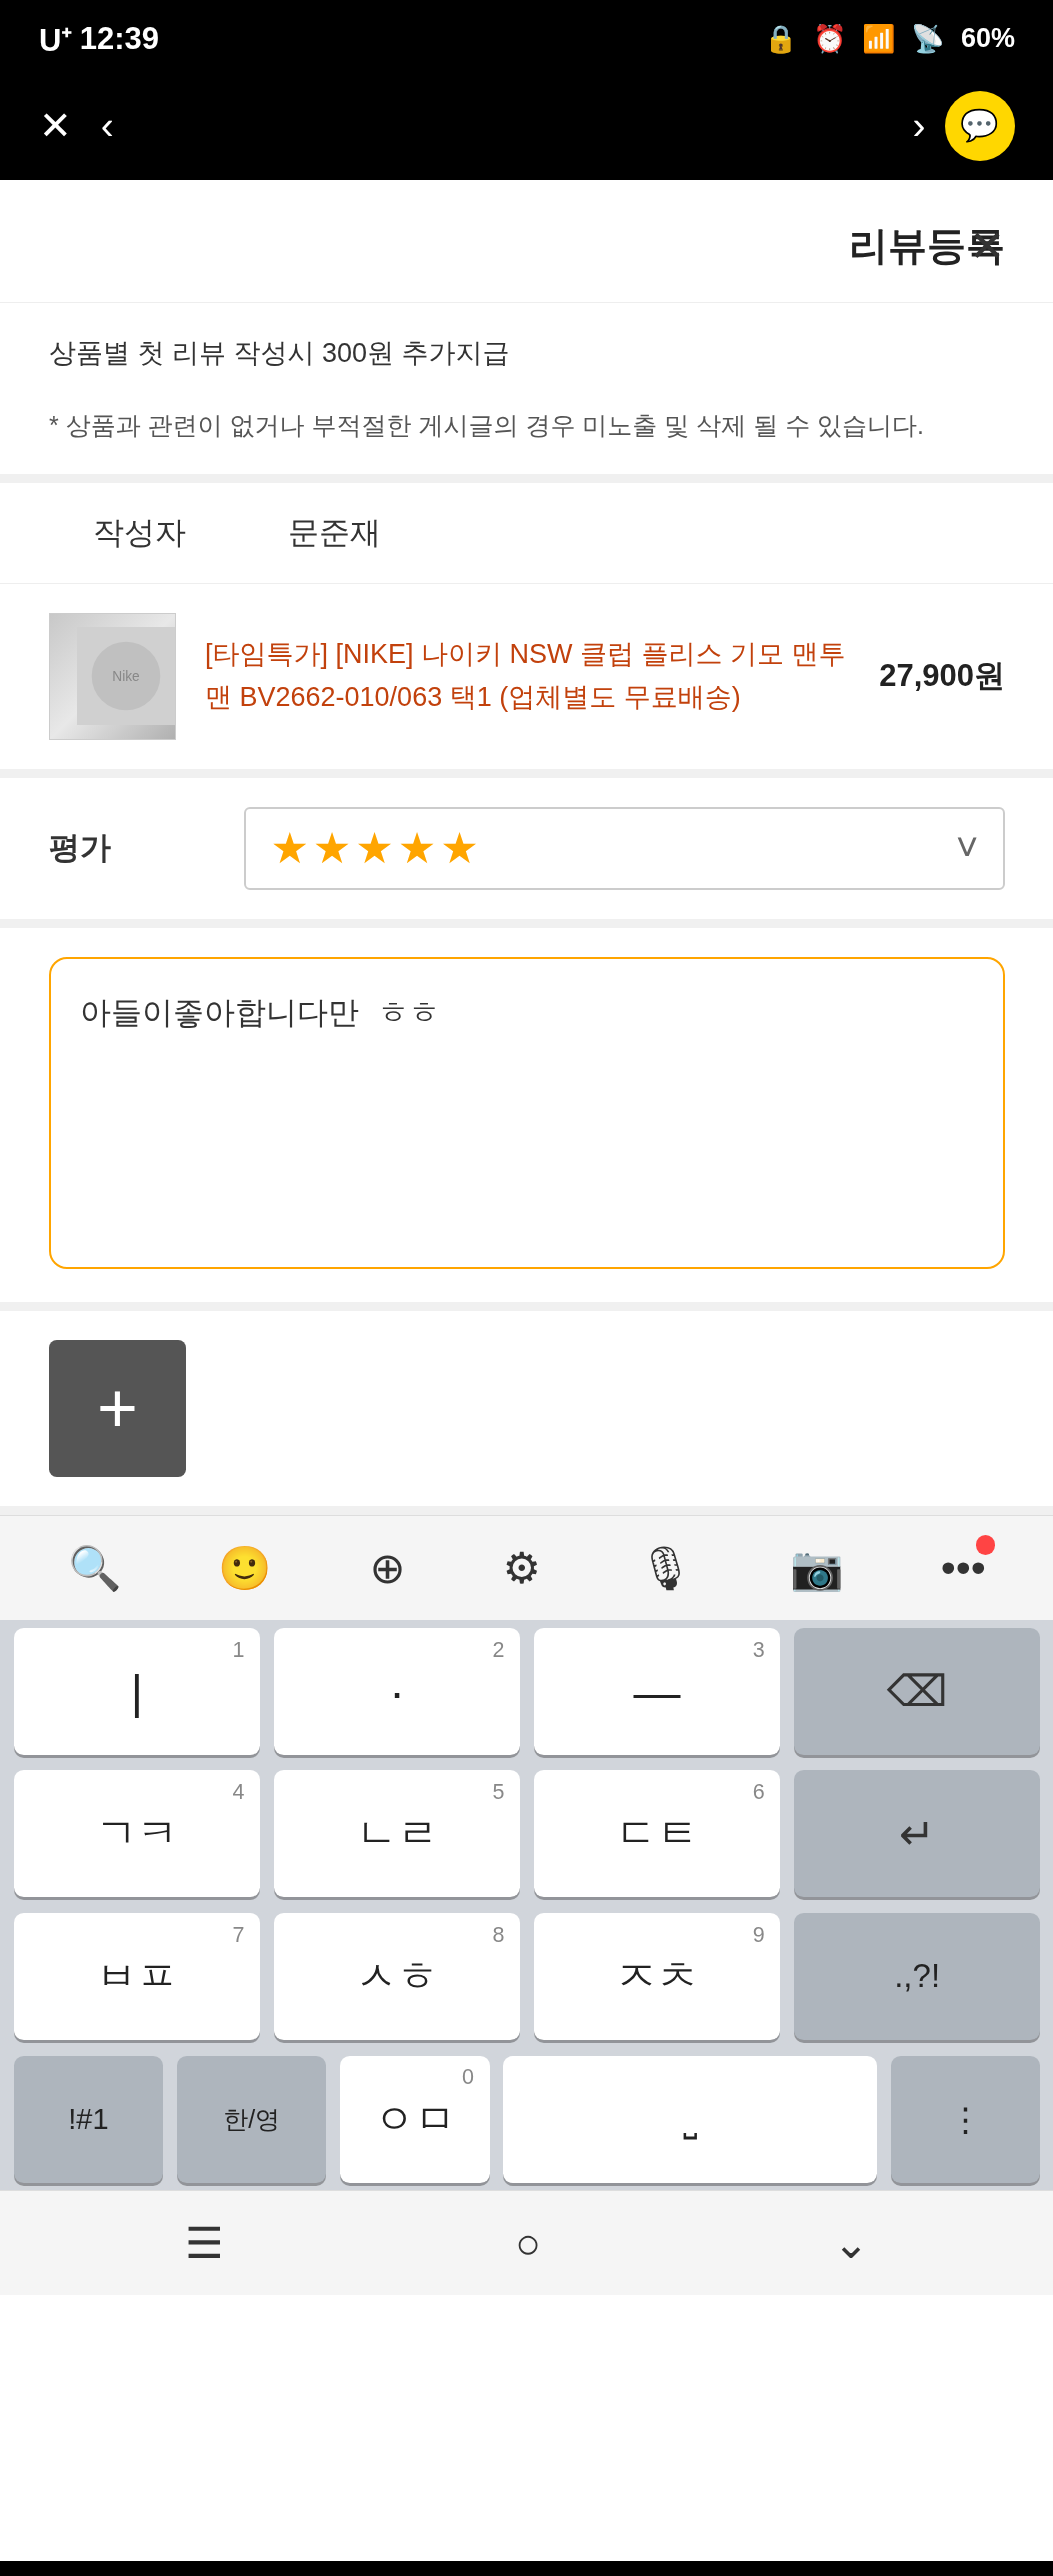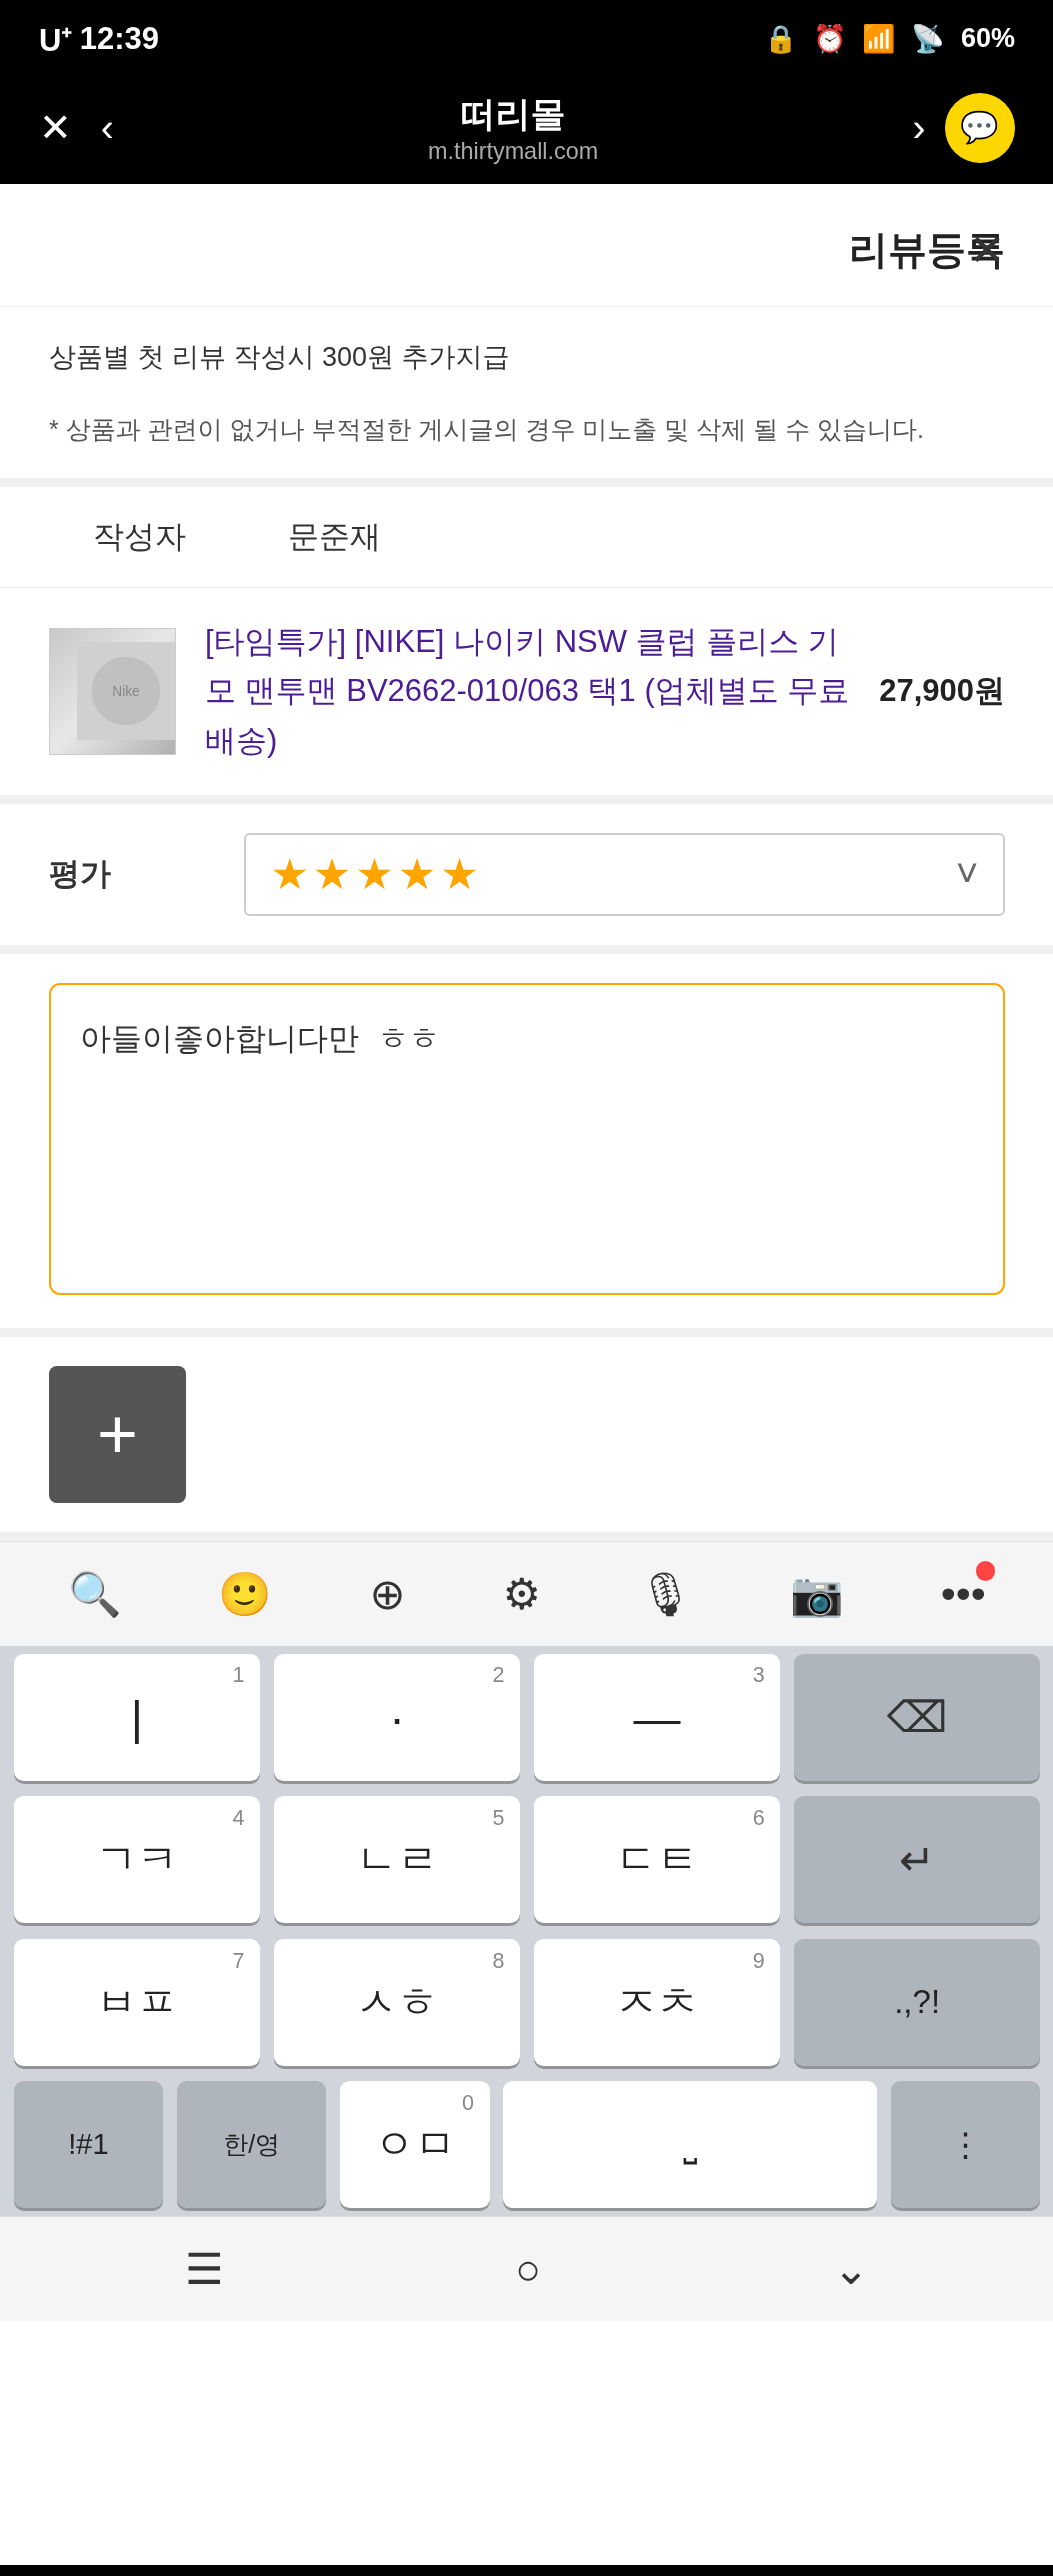--- a/index.html
+++ b/index.html
@@ -120,21 +120,21 @@
       font-size: 21.5px; color: #666; text-align: center;
       flex-shrink: 0;
       overflow: hidden;
     }
     .product-img-inner {
       width: 100%; height: 100%;
       background: linear-gradient(135deg, #c8c8c8 0%, #e8e8e8 50%, #b0b0b0 100%);
       display: flex; align-items: center; justify-content: flex-end;
     }
     .product-info { flex: 1; }
-    .product-name { font-size: 31px; color: #4c1d95; line-height: 1.6; }
+    .product-name { font-size: 27px; color: #c2410c; line-height: 1.6; }
     .product-price { font-size: 31px; font-weight: 700; color: #222; white-space: nowrap; }
 
     
     .rating-row {
       display: flex;
       align-items: center;
       padding: 29px 49px;
       border-bottom: 9.8px solid #f0f0f0;
     }
     .rating-label { font-size: 31px; font-weight: 700; color: #333; width: 195px; }
@@ -150,21 +150,21 @@
 
     
     .review-section {
       padding: 29px 49px;
       border-bottom: 9.8px solid #f0f0f0;
     }
     .review-textarea {
       width: 100%;
       min-height: 312px;
       border: 2.9px solid #FFA500;
-      border-radius: 11px;
+      border-radius: 18px;
       padding: 29px;
       font-size: 31px;
       color: #333;
       resize: none;
       outline: none;
       line-height: 1.6;
     }
 
     
     .photo-section {
@@ -274,24 +274,20 @@
     <span>📶</span>
     <span>📡</span>
     <span>60%</span>
   </div>
 </div>
 
 <div class="nav-bar">
   <div class="nav-left">
     <span class="nav-icon">✕</span>
     <span class="nav-icon">‹</span>
-  </div>
-  <div class="nav-center">
-    <div class="site-title">떠리몰</div>
-    <div class="site-url">m.thirtymall.com</div>
   </div>
   <div class="nav-right">
     <span class="nav-icon">›</span>
     <div class="chat-btn">
       <span style="font-size:31px;">💬</span>
     </div>
   </div>
 </div>
 
 <div class="main-content">

